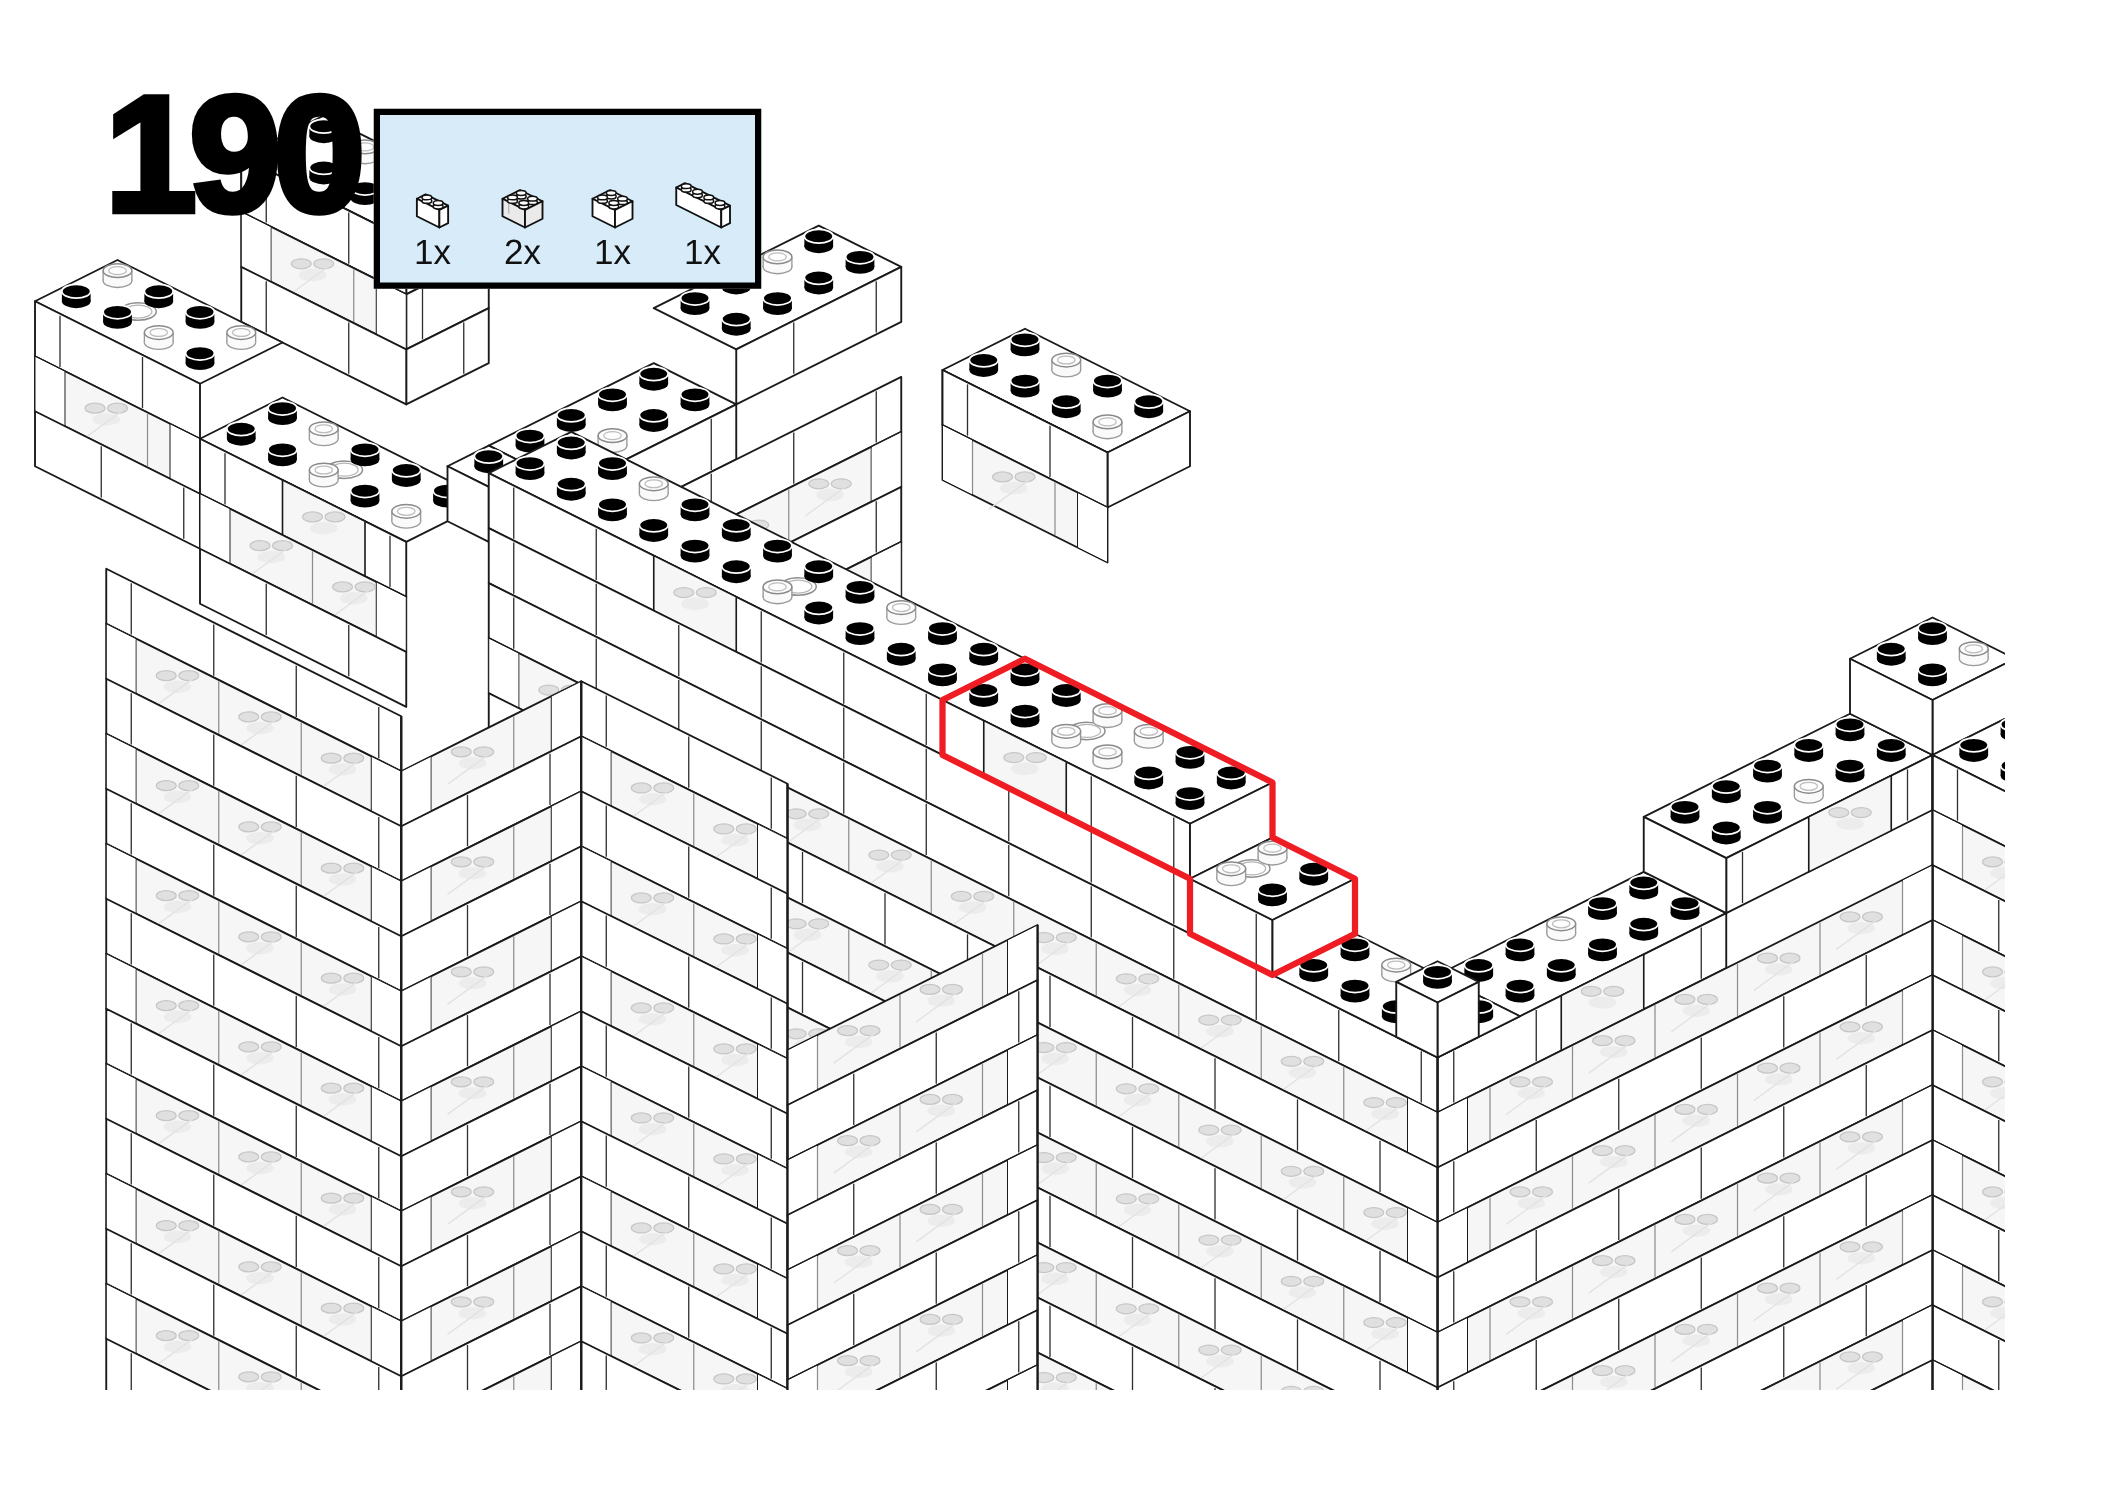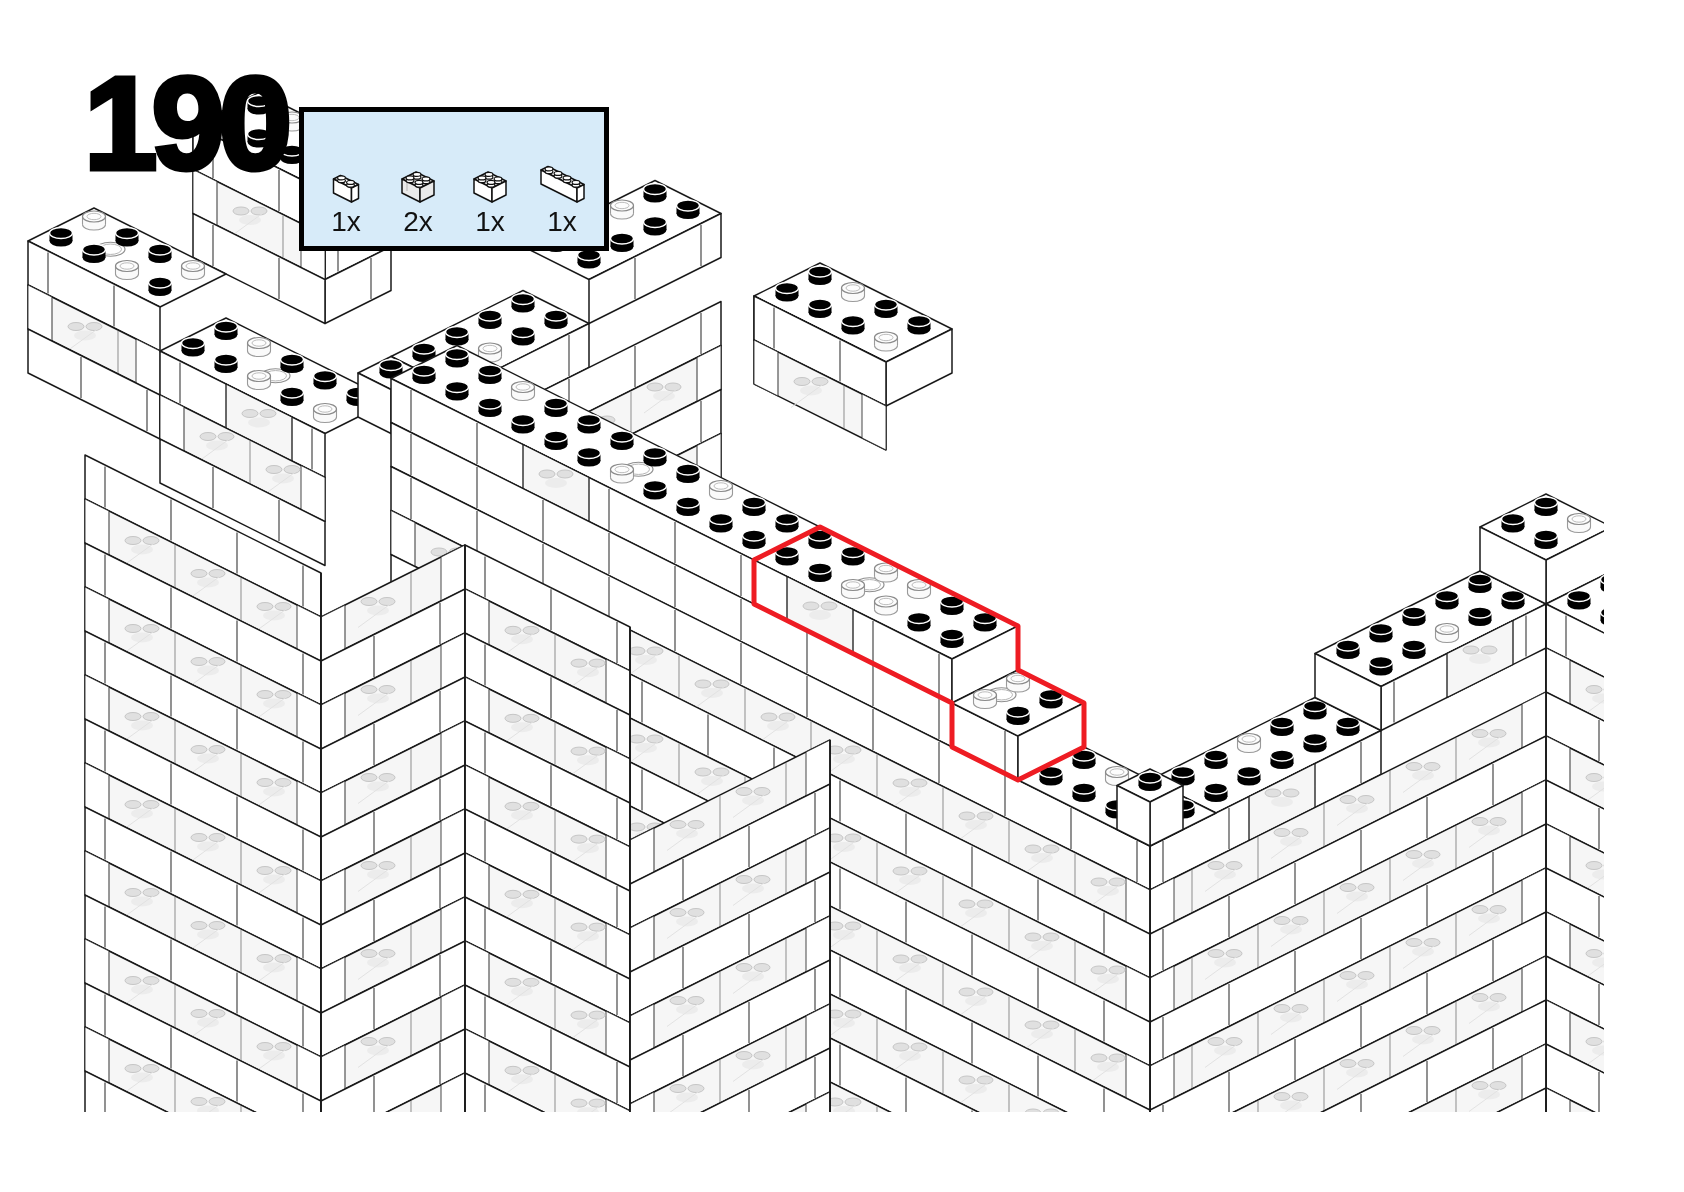--- a/index.html
+++ b/index.html
@@ -1979,21 +1979,21 @@
         <line x1="1546" y1="603" x2="1546" y2="1112" stroke="#1a1a1a" stroke-width="1.8"></line>
       </g>
       <g>
         <path d="M754,560L820,527L1018,626L1018,670L1084,703L1084,747L1018,780L952,747L952,703L754,604Z" fill="none" stroke="#ee1c23" stroke-width="5" stroke-linejoin="round"></path>
       </g>
     </g>
   </svg>
 
 <div class="step-number">190</div>
 
-<div class="parts-panel" style="background: rgb(215, 235, 249); border-color: rgb(0, 0, 0); margin-top: 20px;">
+<div class="parts-panel" style="background: rgb(215, 235, 249); border-color: rgb(0, 0, 0);">
   <div class="part">
     <svg class="part-icon" width="40" height="56">
         <g transform="translate(14.5,23.5)">
           <path d="M0,0L18,9L11,12.5L-7,3.5Z" fill="#ffffff" stroke="#111" stroke-width="1.5" stroke-linejoin="round"></path>
           <path d="M-7,3.5L11,12.5L11,26.5L-7,17.5Z" fill="#ffffff" stroke="#111" stroke-width="1.5" stroke-linejoin="round"></path>
           <path d="M18,9L11,12.5L11,26.5L18,23Z" fill="#ffffff" stroke="#111" stroke-width="1.5" stroke-linejoin="round"></path>
           <ellipse cx="1" cy="5.2" rx="3.9" ry="1.95" fill="#fff" stroke="#111" stroke-width="1.2"></ellipse>
           <ellipse cx="1" cy="2.4" rx="3.9" ry="1.95" fill="#fff" stroke="#111" stroke-width="1.2"></ellipse>
           <ellipse cx="10" cy="9.7" rx="3.9" ry="1.95" fill="#fff" stroke="#111" stroke-width="1.2"></ellipse>
           <ellipse cx="10" cy="6.9" rx="3.9" ry="1.95" fill="#fff" stroke="#111" stroke-width="1.2"></ellipse>

